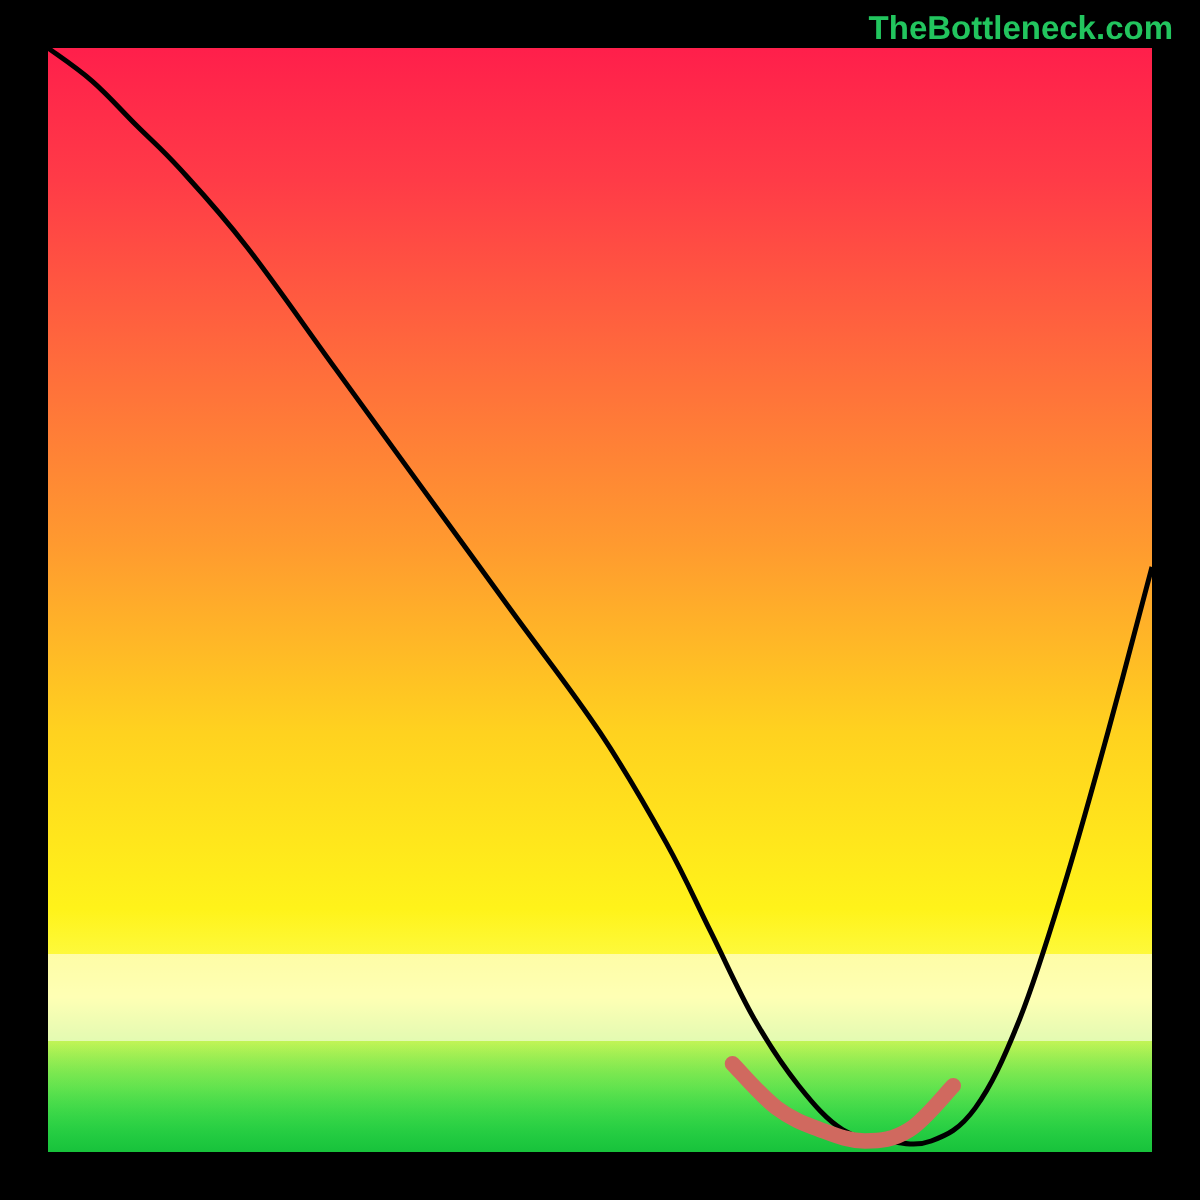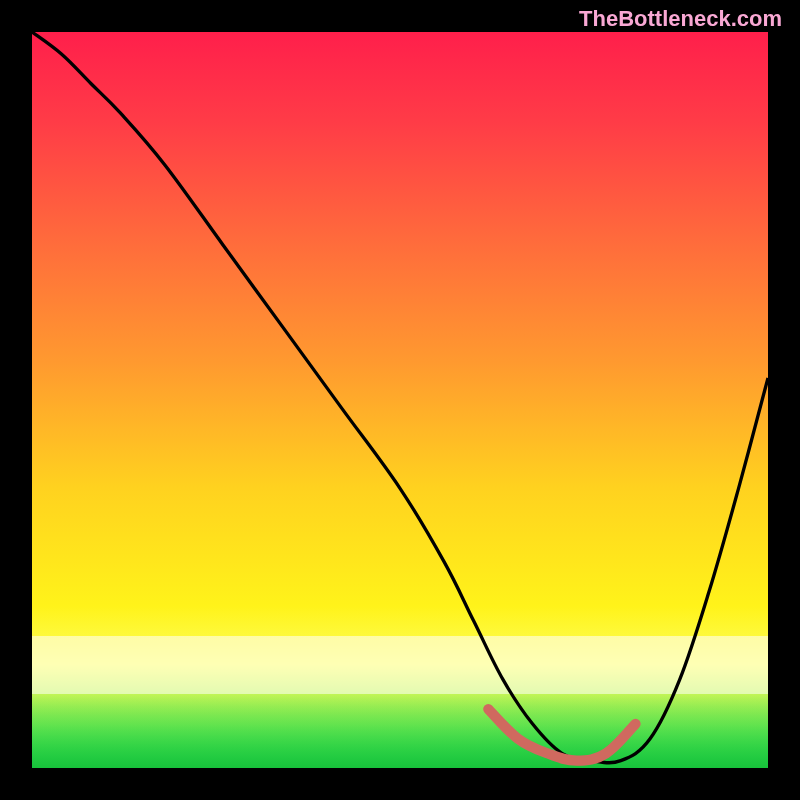--- a/index.html
+++ b/index.html
@@ -8,21 +8,21 @@
     height: 800px;
     background: #000;
     position: relative;
     font-family: Arial, sans-serif;
     overflow: hidden;
   }
   .watermark {
     position: absolute;
     top: 6px;
     right: 18px;
-    color: #f9a8d4;
+    color: #22c55e;
     font-size: 22px;
     font-weight: bold;
     z-index: 10;
   }
   .frame {
     position: absolute;
     left: 32px;
     top: 32px;
     width: 736px;
     height: 736px;

